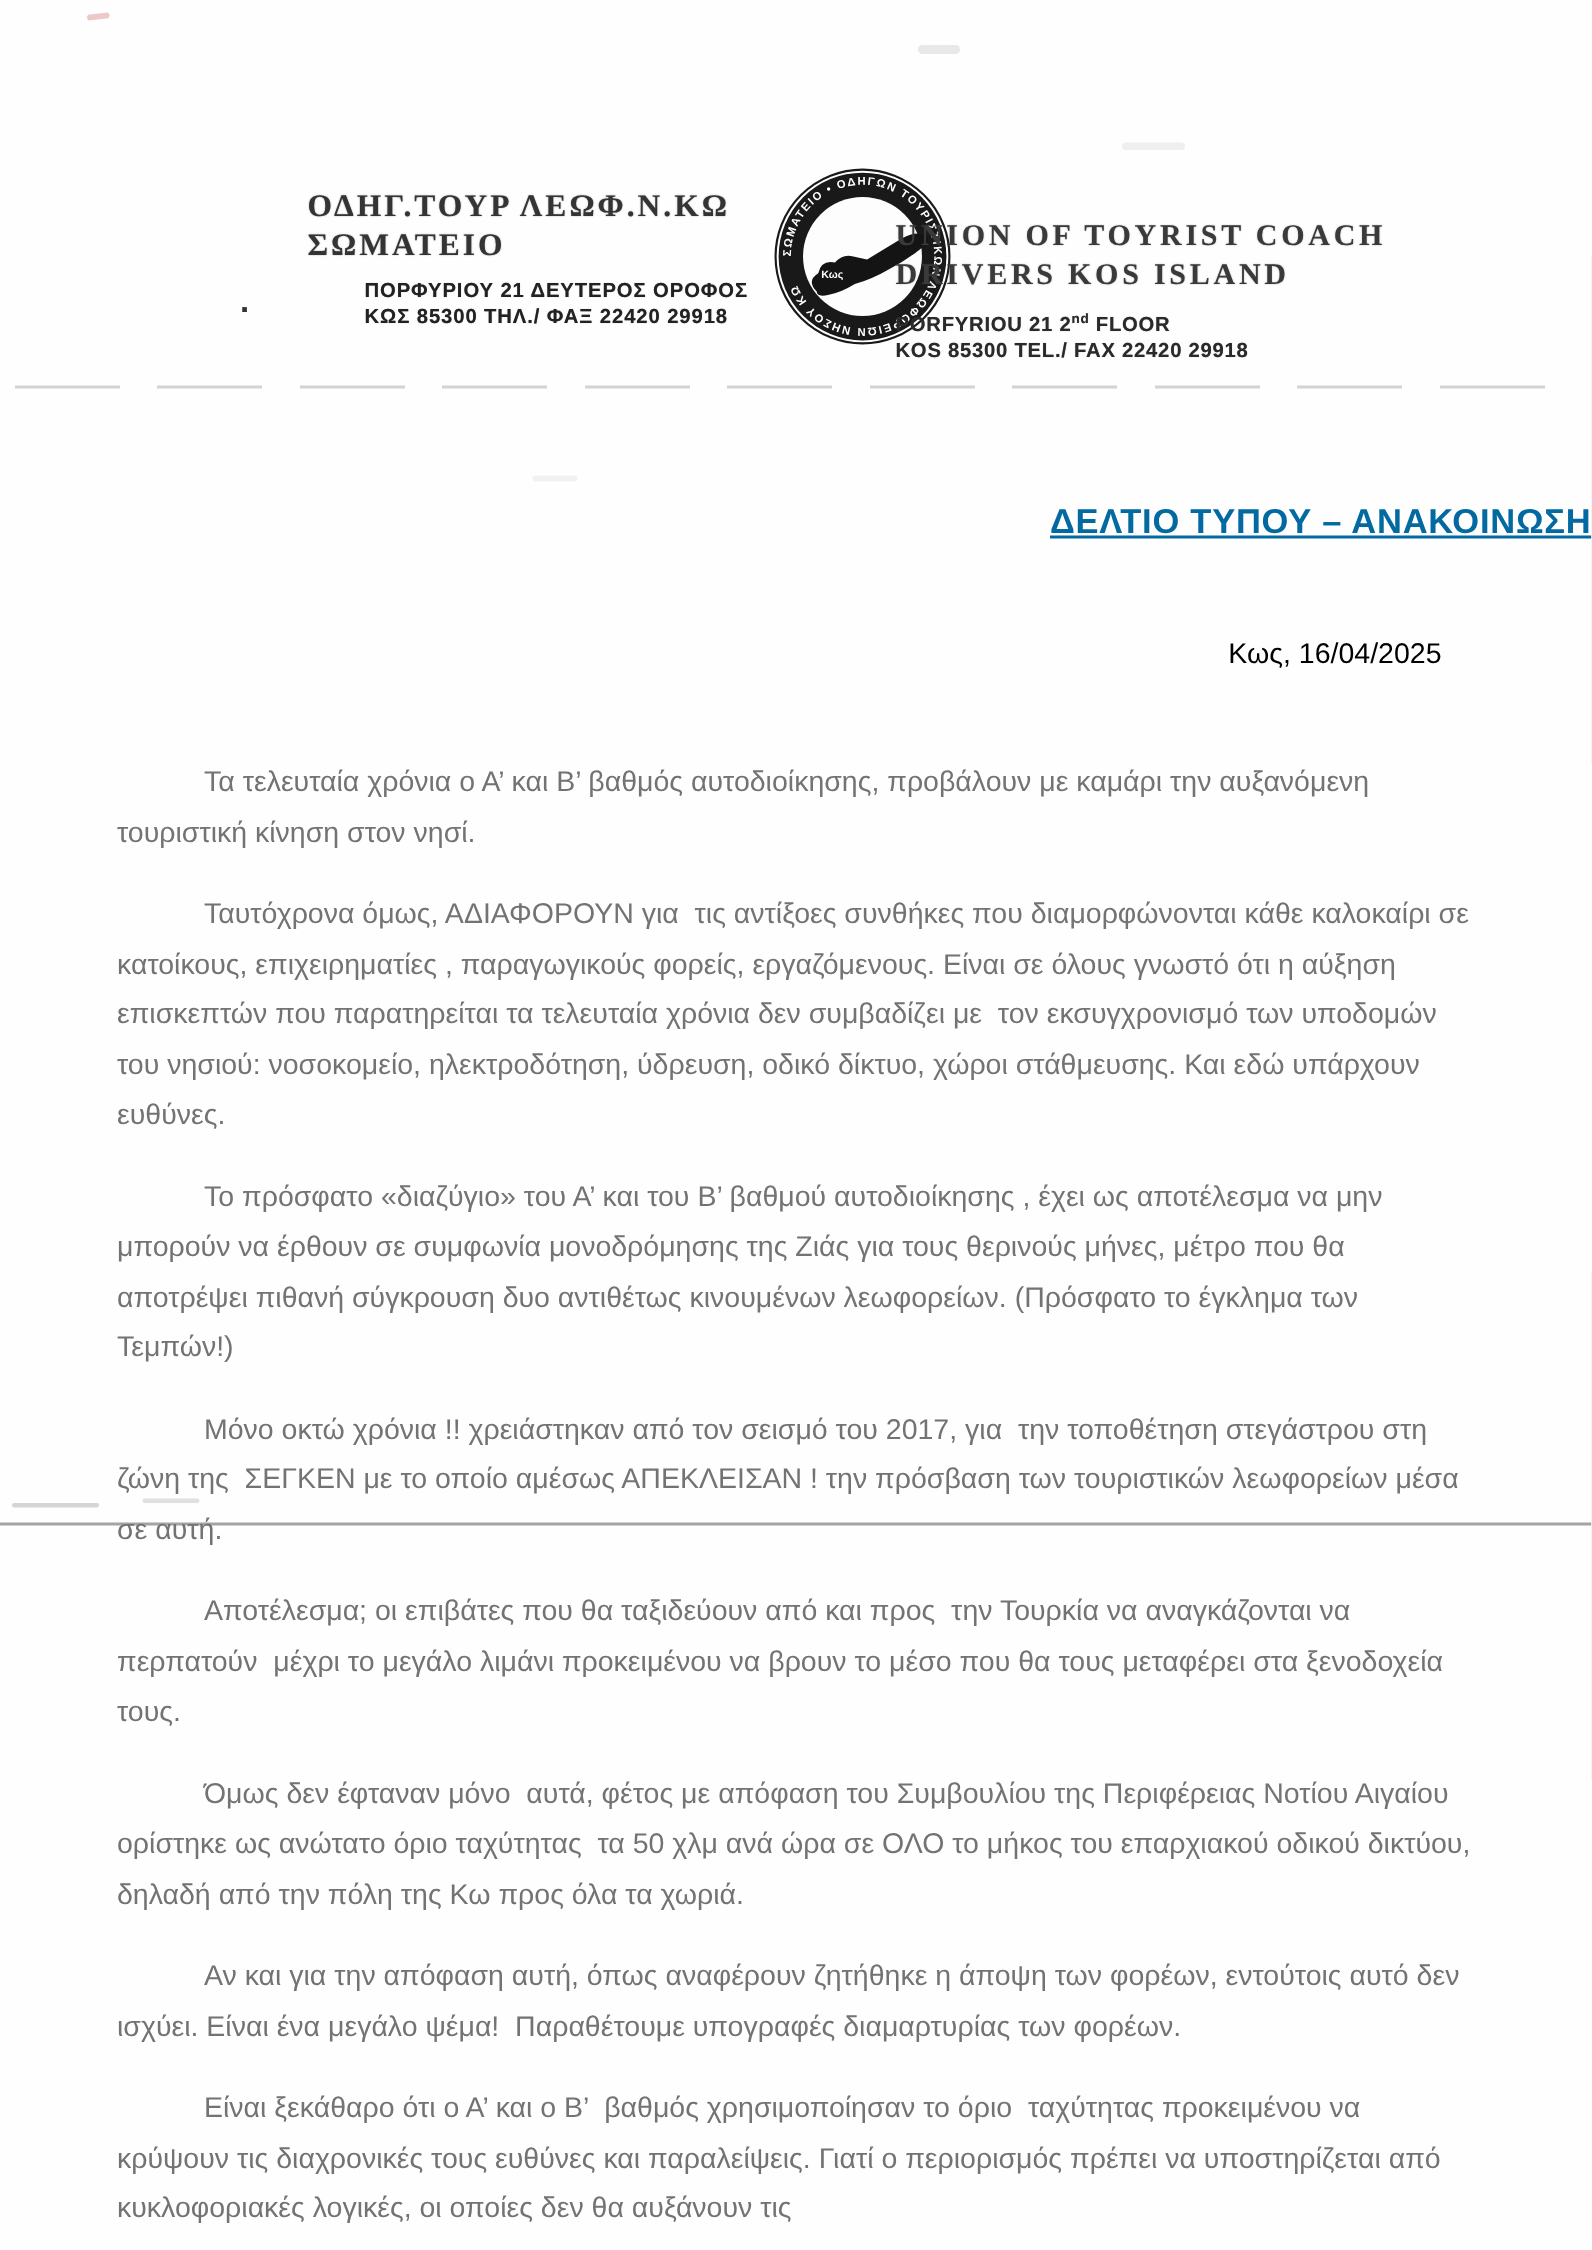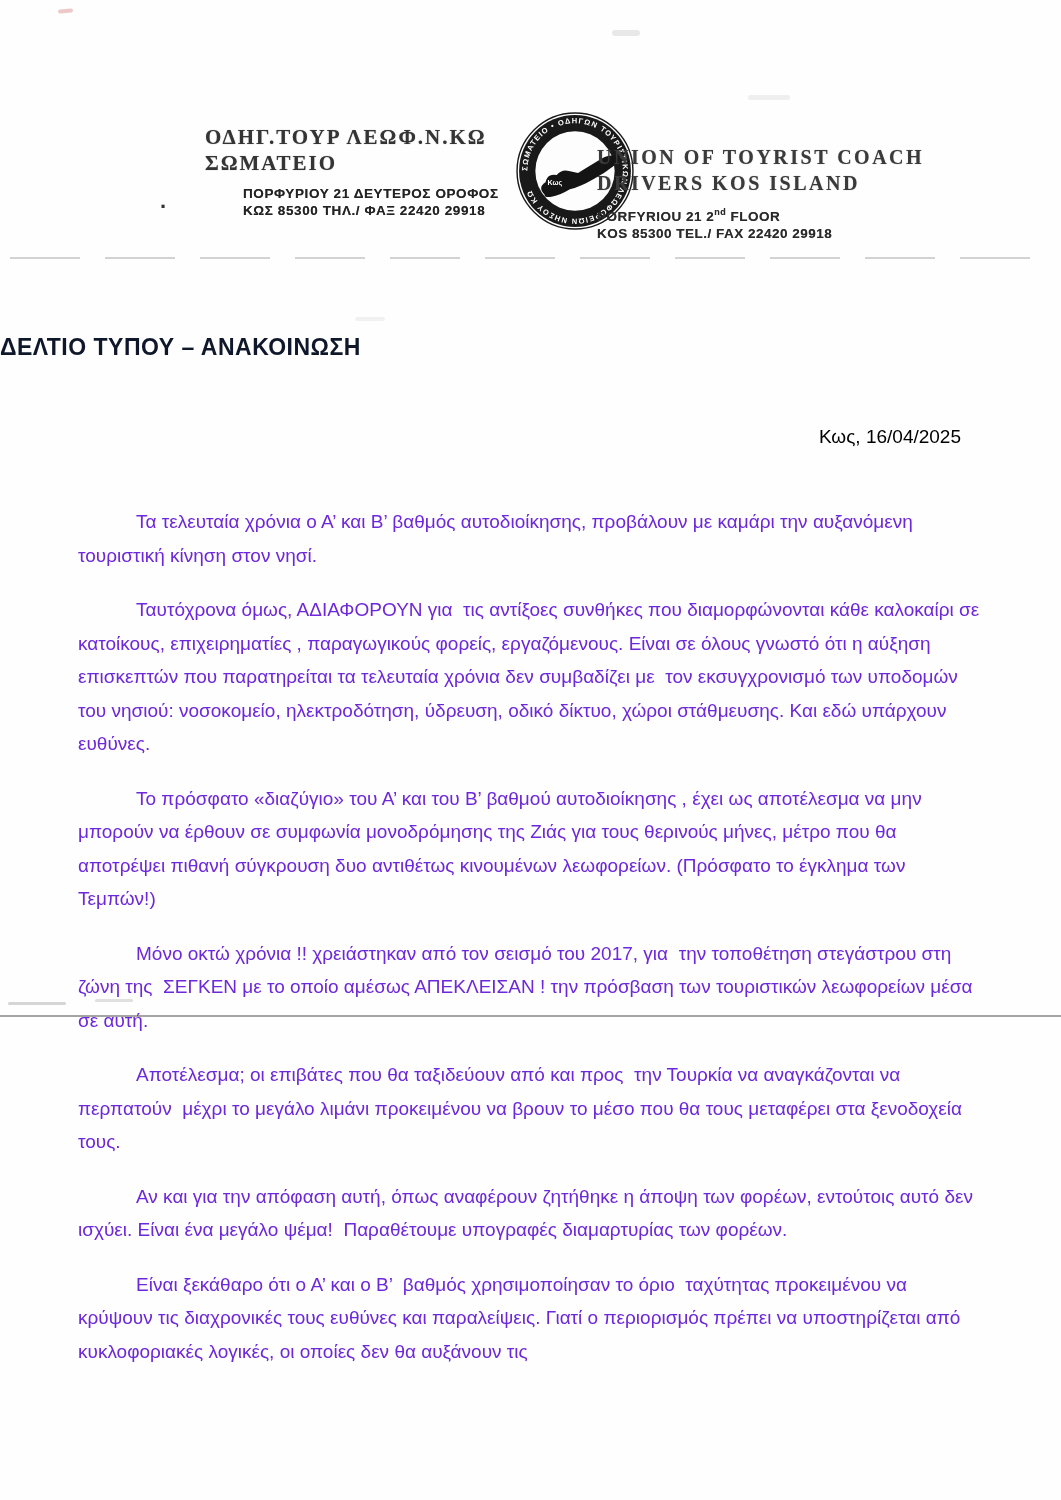--- a/index.html
+++ b/index.html
@@ -44,38 +44,39 @@
   .scan-line{left:0;top:1015px;width:1061px;height:2px;background:#8d8d8d;opacity:.8;}
   .smudge-a{left:8px;top:1002px;width:58px;height:3px;background:#b3b3b3;opacity:.55;border-radius:2px;}
   .smudge-b{left:95px;top:999px;width:38px;height:3px;background:#c2c2c2;opacity:.5;border-radius:2px;}
   .red-mark{left:58px;top:9px;width:15px;height:4px;background:#dc9a9a;opacity:.55;border-radius:2px;transform:rotate(-6deg);}
   .smudge-c{left:612px;top:30px;width:28px;height:6px;background:#cfcfcf;opacity:.45;border-radius:3px;}
   .smudge-d{left:748px;top:95px;width:42px;height:5px;background:#d9d9d9;opacity:.4;border-radius:3px;}
   .smudge-e{left:355px;top:317px;width:30px;height:4px;background:#dedede;opacity:.4;border-radius:2px;}
   
   .doc-title{
     position:absolute;left:0;top:334px;width:100%;
-    text-align:left;
+    text-align:right;
     font-size:23px;font-weight:bold;letter-spacing:.5px;
-    color:#0f172a;
+    color:#0369a1;
+    text-decoration:underline;
   }
   .dateline{
     position:absolute;right:100px;top:426px;
     font-size:19px;color:#000000;
   }
   
   .doc-body{
     position:absolute;left:78px;top:505px;width:908px;
   }
   .para{
     margin:0 0 21px 0;
     font-size:19px;line-height:33.5px;
     text-indent:58px;
     white-space:pre-wrap;
-    color:#6d28d9;
+    color:#737373;
   }
 </style>
 </head>
 <body>
 
 <div class="page">
 
   <div class="header">
 
     <span class="stray-dot">.</span>
@@ -126,17 +127,18 @@
 
   <div class="doc-title">ΔΕΛΤΙΟ ΤΥΠΟΥ – ΑΝΑΚΟΙΝΩΣΗ</div>
   <div class="dateline">Κως, 16/04/2025</div>
 
   <div class="doc-body">
       <p class="para"><span>Τα τελευταία χρόνια ο Α’ και Β’ βαθμός αυτοδιοίκησης, προβάλουν με καμάρι την αυξανόμενη τουριστική κίνηση στον νησί.</span></p>
       <p class="para"><span>Ταυτόχρονα όμως, ΑΔΙΑΦΟΡΟΥΝ για  τις αντίξοες συνθήκες που διαμορφώνονται κάθε καλοκαίρι σε κατοίκους, επιχειρηματίες , παραγωγικούς φορείς, εργαζόμενους. Είναι σε όλους γνωστό ότι η αύξηση επισκεπτών που παρατηρείται τα τελευταία χρόνια δεν συμβαδίζει με  τον εκσυγχρονισμό των υποδομών του νησιού: νοσοκομείο, ηλεκτροδότηση, ύδρευση, οδικό δίκτυο, χώροι στάθμευσης. Και εδώ υπάρχουν ευθύνες.</span></p>
       <p class="para"><span>Το πρόσφατο «διαζύγιο» του Α’ και του Β’ βαθμού αυτοδιοίκησης , έχει ως αποτέλεσμα να μην μπορούν να έρθουν σε συμφωνία μονοδρόμησης της Ζιάς για τους θερινούς μήνες, μέτρο που θα αποτρέψει πιθανή σύγκρουση δυο αντιθέτως κινουμένων λεωφορείων. (Πρόσφατο το έγκλημα των Τεμπών!)</span></p>
       <p class="para"><span>Μόνο οκτώ χρόνια !! χρειάστηκαν από τον σεισμό του 2017, για  την τοποθέτηση στεγάστρου στη ζώνη της  ΣΕΓΚΕΝ με το οποίο αμέσως ΑΠΕΚΛΕΙΣΑΝ ! την πρόσβαση των τουριστικών λεωφορείων μέσα σε αυτή.</span></p>
       <p class="para"><span>Αποτέλεσμα; οι επιβάτες που θα ταξιδεύουν από και προς  την Τουρκία να αναγκάζονται να περπατούν  μέχρι το μεγάλο λιμάνι προκειμένου να βρουν το μέσο που θα τους μεταφέρει στα ξενοδοχεία τους.</span></p>
+      <p class="para"><span>Όμως δεν έφταναν μόνο  αυτά, φέτος με απόφαση του Συμβουλίου της Περιφέρειας Νοτίου Αιγαίου ορίστηκε ως ανώτατο όριο ταχύτητας  τα 50 χλμ ανά ώρα σε ΟΛΟ το μήκος του επαρχιακού οδικού δικτύου, δηλαδή από την πόλη της Κω προς όλα τα χωριά.</span></p>
       <p class="para"><span>Αν και για την απόφαση αυτή, όπως αναφέρουν ζητήθηκε η άποψη των φορέων, εντούτοις αυτό δεν ισχύει. Είναι ένα μεγάλο ψέμα!  Παραθέτουμε υπογραφές διαμαρτυρίας των φορέων.</span></p>
       <p class="para"><span>Είναι ξεκάθαρο ότι ο Α’ και ο Β’  βαθμός χρησιμοποίησαν το όριο  ταχύτητας προκειμένου να κρύψουν τις διαχρονικές τους ευθύνες και παραλείψεις. Γιατί ο περιορισμός πρέπει να υποστηρίζεται από κυκλοφοριακές λογικές, οι οποίες δεν θα αυξάνουν τις </span></p>
     </div>
 
 </div>
 
 </body></html>

